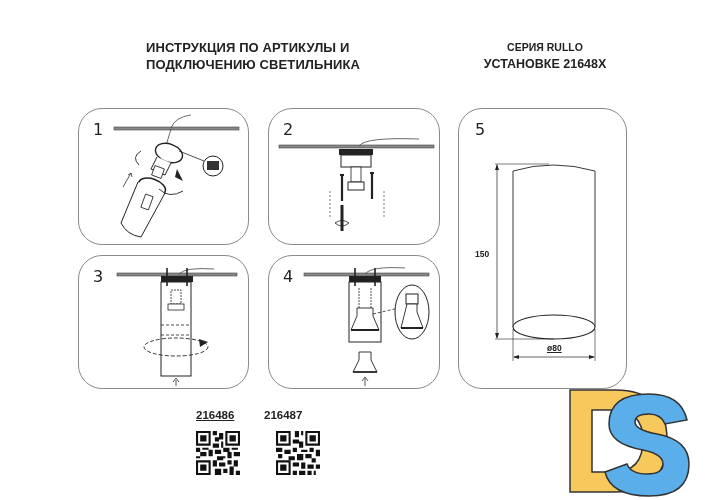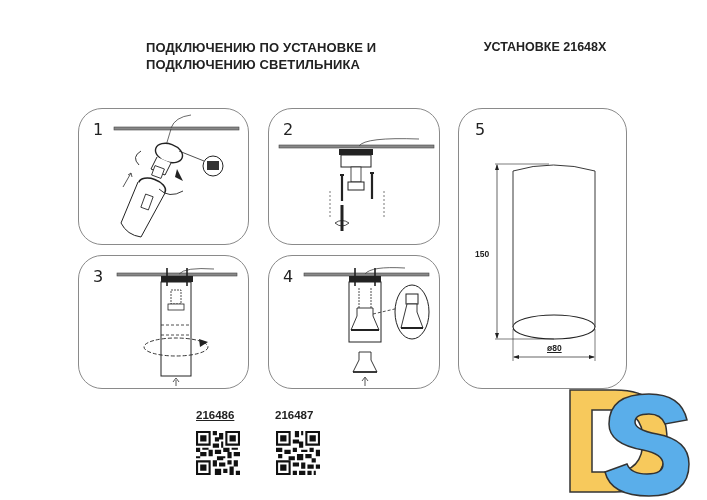--- a/index.html
+++ b/index.html
@@ -11,24 +11,25 @@
   .panel-num { position: absolute; font-family: "DejaVu Sans", sans-serif; font-size: 16px; color: #222; }
   .panel svg { position: absolute; left: 0; top: 0; }
   .code-label { position: absolute; font-weight: bold; font-size: 11.5px; color: #222; }
   .qr { position: absolute; width: 44px; height: 44px; }
   .logo { position: absolute; left: 565px; top: 382px; width: 135px; height: 115px; }
 </style>
 </head>
 <body>
 
 <div class="title">
-  <div>ПОДКЛЮЧЕНИЮ ПО УСТАНОВКЕ И</div>
+  <div>ИНСТРУКЦИЯ ПО АРТИКУЛЫ И</div>
   <div>ПОДКЛЮЧЕНИЮ СВЕТИЛЬНИКА</div>
 </div>
 <div class="series">
+  <div>СЕРИЯ RULLO</div>
   <div class="art">УСТАНОВКЕ 21648X</div>
 </div>
 
 <div class="panel" style="left:78px; top:108px; width:169px; height:135px;">
   <span class="panel-num" style="left:14px; top:11px;">1</span>
   <svg width="169" height="135" viewBox="0 0 169 135">
     <rect x="35" y="18" width="125" height="3" fill="#888" stroke="#444" stroke-width="0.6"></rect>
     <path d="M92 19 Q96 8 112 6" fill="none" stroke="#444" stroke-width="0.8"></path>
     <path d="M92 20 L86 40" fill="none" stroke="#444" stroke-width="0.8"></path>
     <ellipse cx="90" cy="44" rx="14" ry="9" transform="rotate(20 90 44)" fill="#fff" stroke="#222" stroke-width="1.4"></ellipse>
@@ -118,21 +119,21 @@
     <line x1="54" y1="220" x2="54" y2="252" stroke="#222" stroke-width="0.6"></line>
     <line x1="136" y1="220" x2="136" y2="252" stroke="#222" stroke-width="0.6"></line>
     <line x1="55" y1="248" x2="135" y2="248" stroke="#222" stroke-width="0.7"></line>
     <path d="M60 246 L54 248 L60 250 Z M130 246 L136 248 L130 250 Z" fill="#222"></path>
   </svg>
   <span style="position:absolute; left:16px; top:140px; font-size:8.5px; font-weight:bold;">150</span>
   <span style="position:absolute; left:88px; top:234px; font-size:8.5px; font-weight:bold;text-decoration:underline;">ø80</span>
 </div>
 
 <span class="code-label" style="left:196px; top:409px;text-decoration:underline;">216486</span>
-<span class="code-label" style="left:275px; top:409px;">216487</span>
+<span class="code-label" style="left:264px; top:409px;">216487</span>
 
 <svg class="qr" style="left:196px; top:431px;" viewBox="0 0 21 21">
   <rect width="21" height="21" fill="#fff"></rect>
   <path d="M0 0h7v7H0zM1 1v5h5V1zM2 2h3v3H2z M14 0h7v7h-7zM15 1v5h5V1zM16 2h3v3h-3z M0 14h7v7H0zM1 15v5h5v-5zM2 16h3v3H2z" fill="#111" fill-rule="evenodd"></path>
   <path d="M8 0h2v2H8zM11 1h2v3h-2zM9 3h2v2H9zM8 6h3v2H8zM12 5h1v3h-1zM0 8h2v2H0zM3 8h3v1H3zM2 10h3v2H2zM6 9h2v3H6zM9 9h3v2H9zM13 8h3v2h-3zM17 8h3v1h-3zM15 10h2v3h-2zM18 10h3v2h-3zM10 12h3v2h-3zM8 14h2v3H8zM11 15h3v2h-3zM15 14h2v2h-2zM18 14h2v3h-2zM9 18h3v3H9zM13 18h2v2h-2zM16 17h2v4h-2zM19 19h2v2h-2zM0 12h2v1H0zM13 12h1v1h-1z" fill="#111"></path>
 </svg>
 <svg class="qr" style="left:276px; top:431px;" viewBox="0 0 21 21">
   <rect width="21" height="21" fill="#fff"></rect>
   <path d="M0 0h7v7H0zM1 1v5h5V1zM2 2h3v3H2z M14 0h7v7h-7zM15 1v5h5V1zM16 2h3v3h-3z M0 14h7v7H0zM1 15v5h5v-5zM2 16h3v3H2z" fill="#111" fill-rule="evenodd"></path>
   <path d="M9 0h2v3H9zM12 0h1v2h-1zM8 4h3v2H8zM11 5h2v3h-2zM0 8h3v2H0zM4 9h3v2H4zM8 8h2v2H8zM12 9h3v1h-3zM16 8h2v2h-2zM19 9h2v3h-2zM1 11h2v2H1zM6 12h3v2H6zM10 11h3v3h-3zM14 11h3v2h-3zM17 13h2v2h-2zM8 15h3v2H8zM12 15h2v3h-2zM15 16h3v2h-3zM19 16h2v2h-2zM8 19h2v2H8zM11 19h3v2h-3zM15 19h2v2h-2zM18 19h1v2h-1z" fill="#111"></path>

